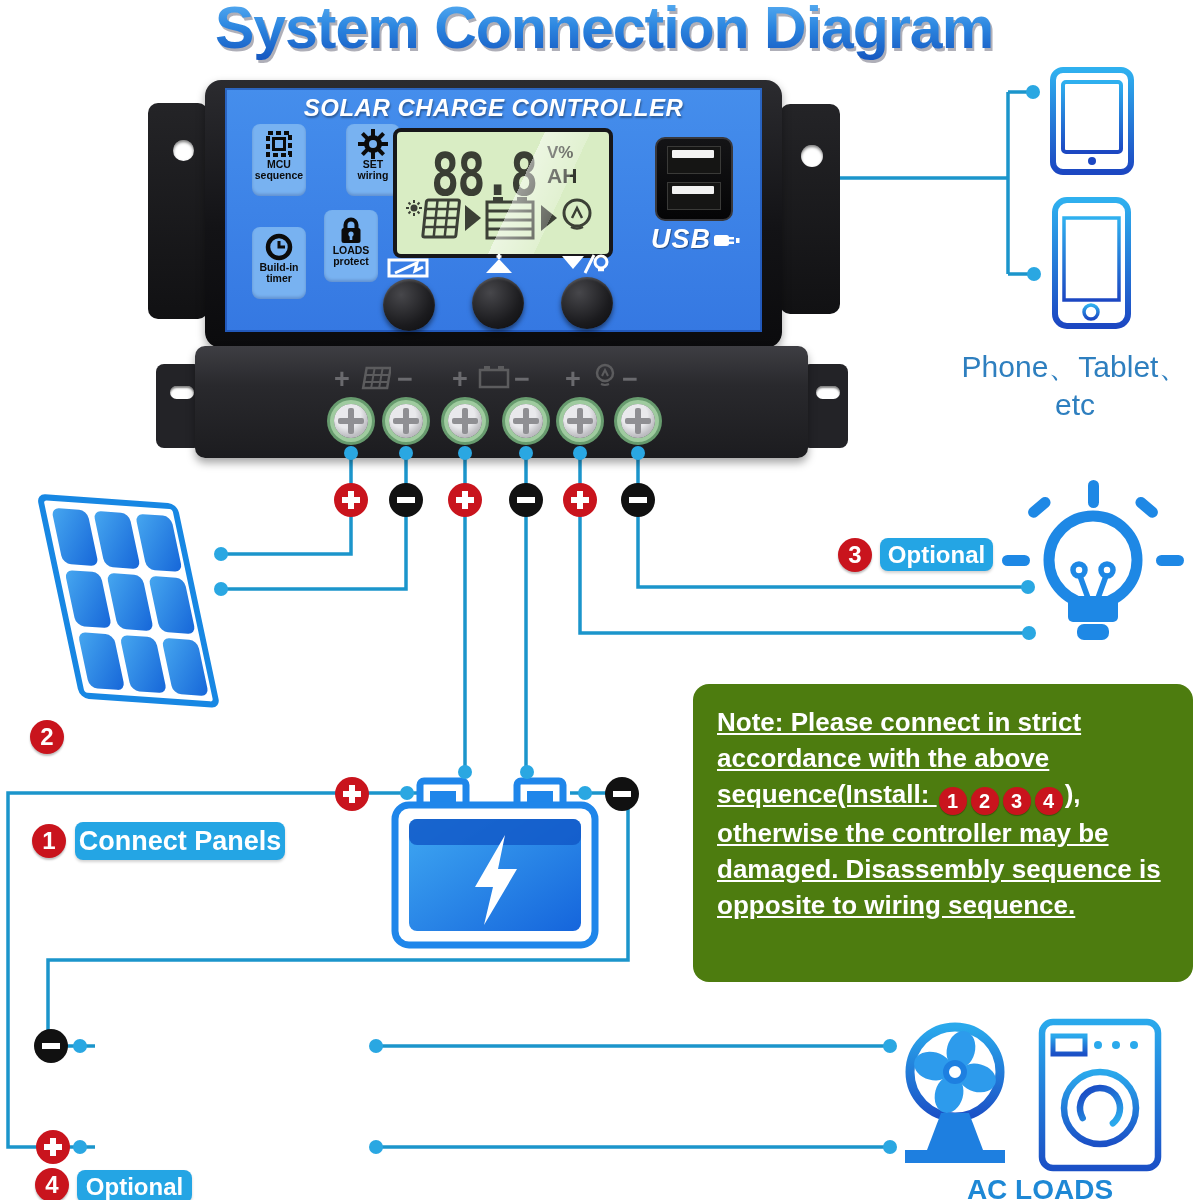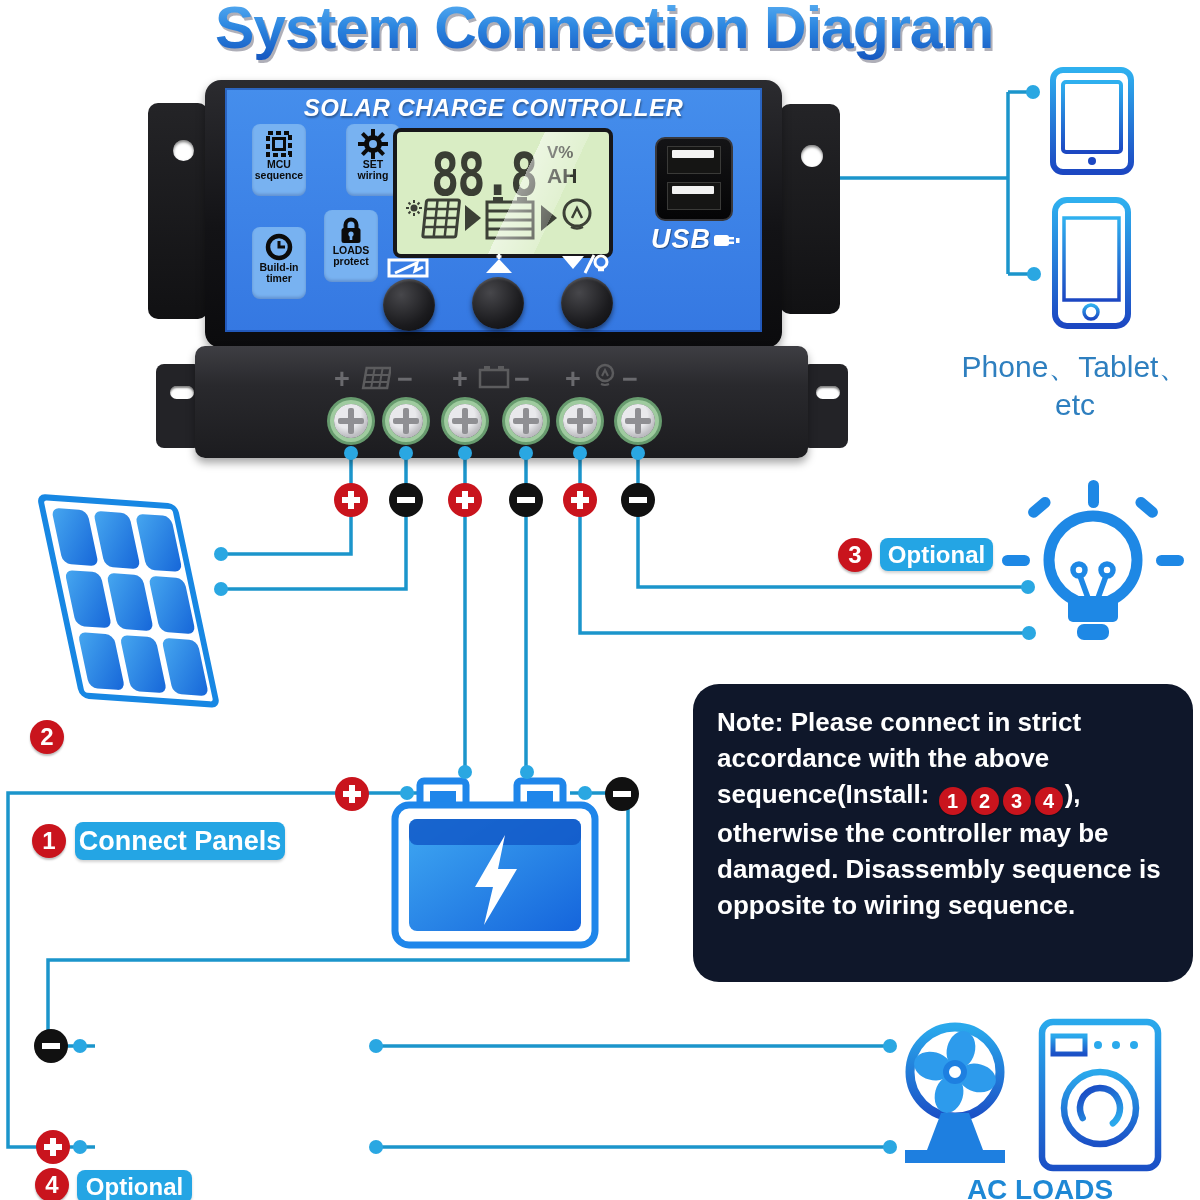--- a/index.html
+++ b/index.html
@@ -78,23 +78,23 @@
   .tlabel{position:absolute;z-index:3;color:#6a6a6e;font-size:27px;font-weight:bold;line-height:27px;}
   .ticon{position:absolute;z-index:3;}
   .screw{position:absolute;width:34px;height:34px;border-radius:50%;z-index:3;
     background:radial-gradient(circle at 40% 33%,#e9e9ec 0 42%,#c0c0c4 68%,#a3a3a7 100%);
     box-shadow:0 0 0 4px #9FCB9F,0 0 0 7px #679b6e,0 3px 4px rgba(0,0,0,.45);}
   .screw::before,.screw::after{content:"";position:absolute;background:#8f8f93;border-radius:2px;}
   .screw::before{left:4px;top:14px;width:26px;height:6px;}
   .screw::after{left:14px;top:4px;width:6px;height:26px;}
 
   
-  .note{position:absolute;left:693px;top:684px;width:500px;height:298px;background:#0f172a;
-    border-radius:26px;z-index:3;box-sizing:border-box;padding:20px 24px;color:#fff;
-    font-size:26px;line-height:36px;font-weight:bold;}
+  .note{position:absolute;left:693px;top:684px;width:500px;height:298px;background:#4d7c0f;
+    border-radius:16px;z-index:3;box-sizing:border-box;padding:20px 24px;color:#fff;
+    font-size:26px;line-height:36px;font-weight:bold;text-decoration:underline;}
   .seq-dot{display:inline-flex;align-items:center;justify-content:center;width:28px;height:28px;
     border-radius:50%;background:#C9141D;color:#fff;font-size:20px;font-weight:bold;
     margin:0 2px;vertical-align:-5px;box-shadow:0 1px 1px rgba(0,0,0,.3);}
 
   
   .stepnum{position:absolute;width:34px;height:34px;border-radius:50%;background:#C9141D;color:#fff;
     display:flex;align-items:center;justify-content:center;font-size:24px;font-weight:bold;z-index:4;
     box-shadow:0 2px 2px rgba(0,0,0,.25);}
   .steplab{position:absolute;background:#24A5E4;color:#fff;border-radius:8px;z-index:4;
     display:flex;align-items:center;justify-content:center;font-weight:bold;

